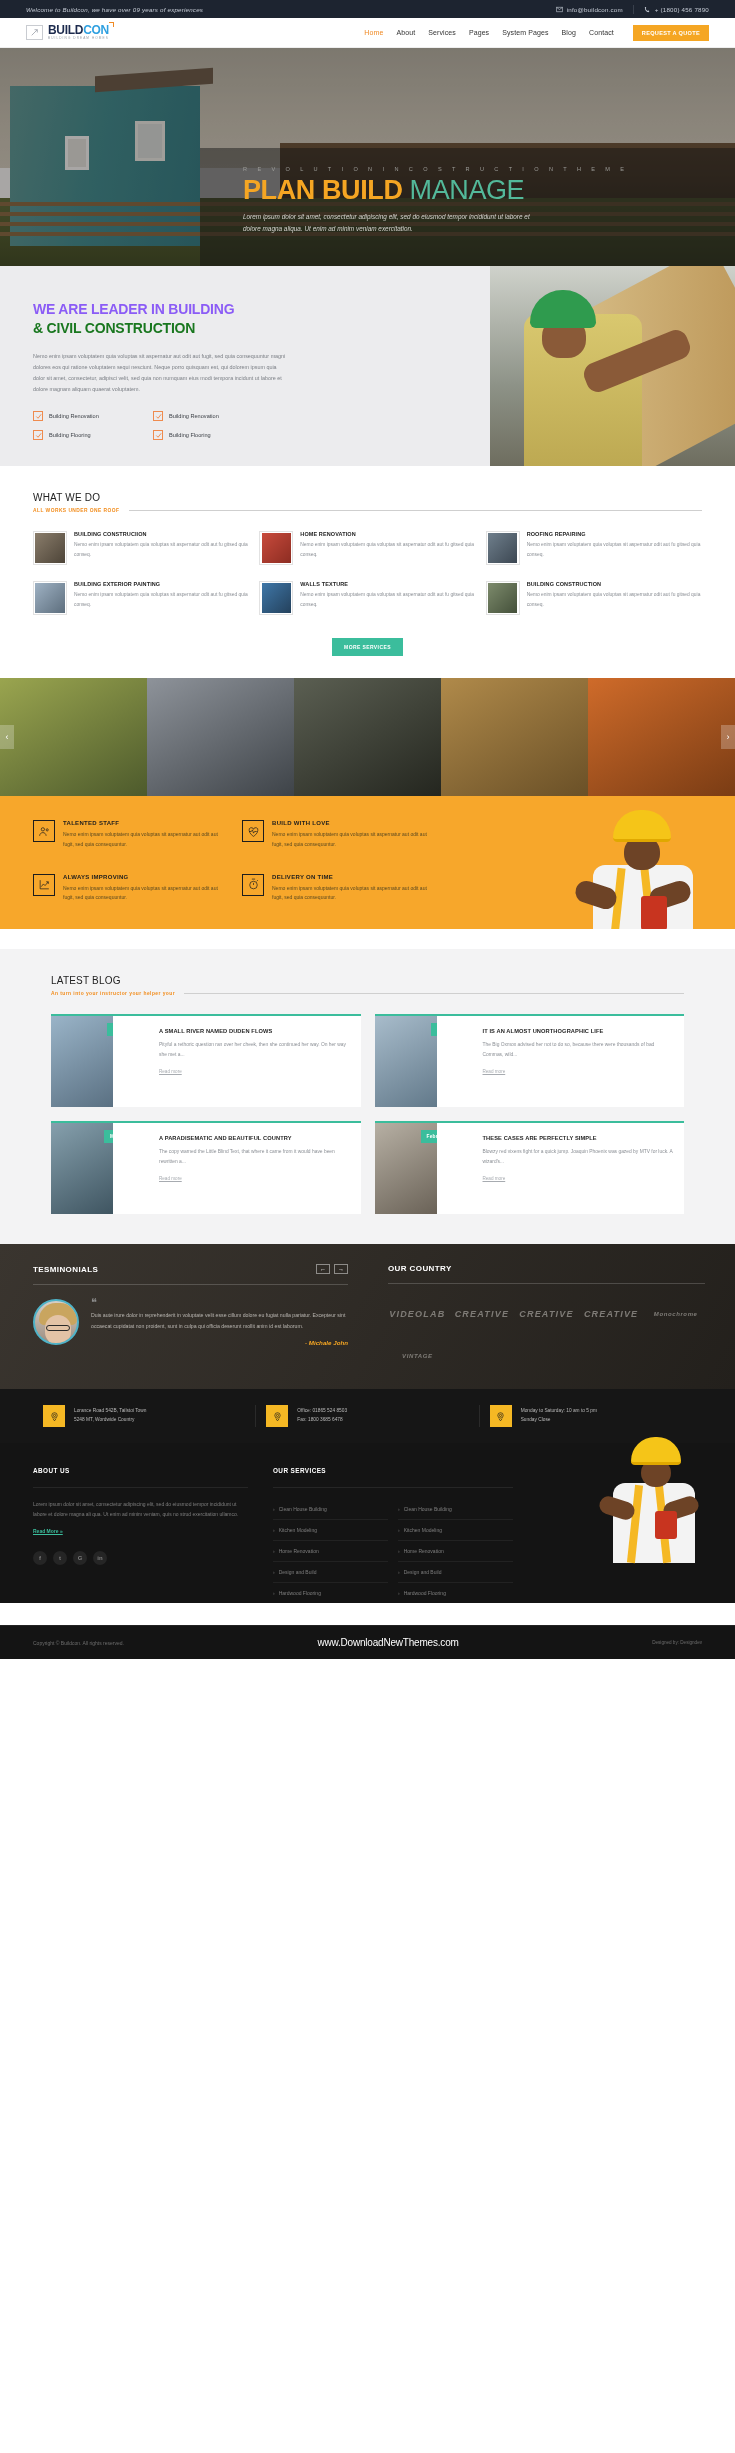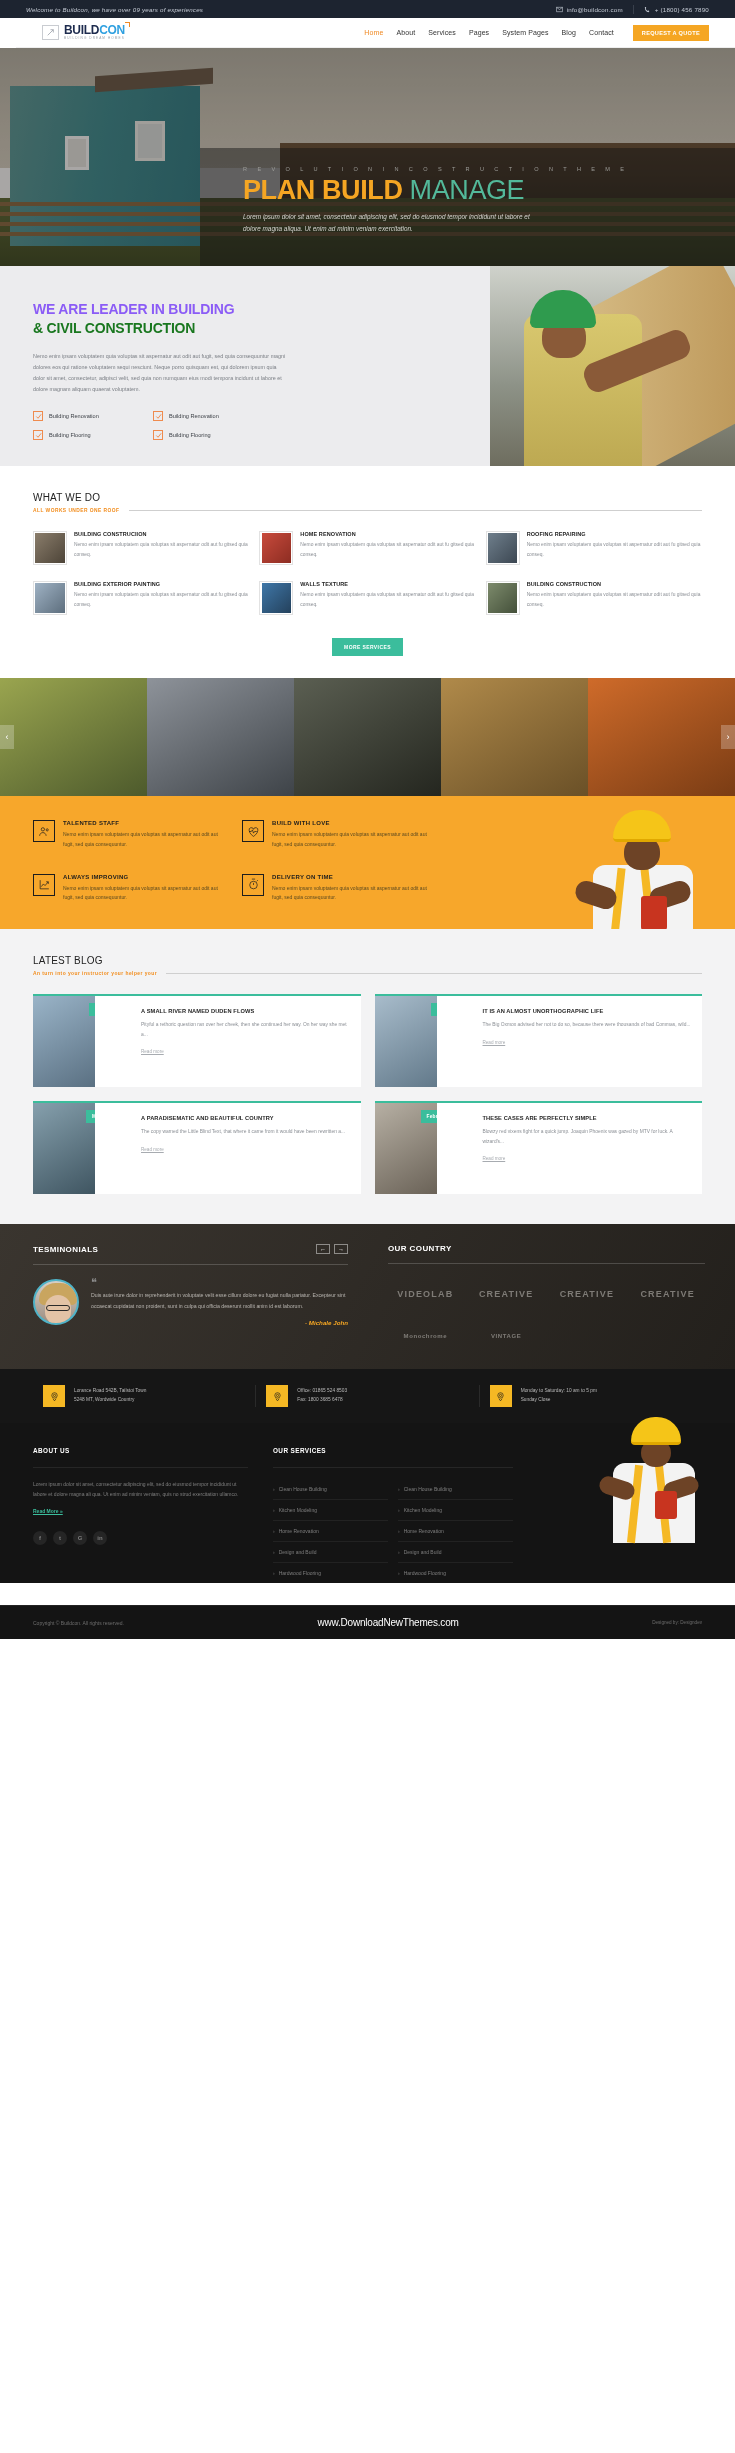--- a/index.html
+++ b/index.html
@@ -17,21 +17,21 @@
     font-size:6.2px; font-style:italic; letter-spacing:.2px;
   }
   .topbar .right { margin-left:auto; display:flex; align-items:center; gap:10px; font-style:normal; }
   .topbar .sep { width:1px; height:9px; background:#39404c; }
   .topbar .ti { display:flex; align-items:center; gap:4px; }
   .topbar svg { width:7px; height:7px; fill:#c6ccd6; }
 
   
   .header {
     background:#fff; height:30px; display:flex; align-items:center;
-    padding:4px 26px; border-bottom:1px solid #eee;margin-left:16px;
+    padding:4px 26px; border-bottom:1px solid #eee;
   }
   .logo { display:flex; align-items:center; gap:5px; }
   .logo-mark {
     width:17px; height:15px; border:1.3px solid #c9ccd1;
     display:flex; align-items:center; justify-content:center;
   }
   .logo-mark svg { width:9px; height:9px; }
   .logo-txt { line-height:1; position:relative; }
   .logo-txt .l1 { font-size:12px; font-weight:bold; letter-spacing:-.3px; }
   .logo-txt .l1 .b { color:#1d2b4e; }
@@ -149,21 +149,21 @@
     background:#6d4326; border-radius:16px; }
   .fm-body { position:absolute; left:26px; top:55px; width:100px; height:92px;
     background:#f3f3f3; border-radius:12px 12px 0 0; }
   .fm-strap1 { position:absolute; left:46px; top:58px; width:8px; height:88px; background:#f5b824; transform:rotate(6deg); }
   .fm-strap2 { position:absolute; left:78px; top:58px; width:8px; height:88px; background:#f5b824; transform:rotate(-6deg); }
   .fm-armL { position:absolute; left:8px; top:74px; width:42px; height:22px; background:#6d4326; border-radius:11px; transform:rotate(18deg); }
   .fm-armR { position:absolute; left:82px; top:74px; width:42px; height:22px; background:#6d4326; border-radius:11px; transform:rotate(-18deg); }
   .fm-tool { position:absolute; left:74px; top:86px; width:26px; height:34px; background:#c8341f; border-radius:3px; }
 
   
-  .blog { background:#f3f3f4; padding:26px 33px 30px; }
+  .blog { background:#f3f3f4; padding:26px 51px 30px;margin-top:20px; }
   .blog-grid { margin-top:18px; display:grid; grid-template-columns:1fr 1fr; gap:14px; }
   .bcard { background:#fff; display:flex; border-top:2px solid #3bbd9c; min-height:93px; }
   .bcard-img { width:62px; flex:0 0 62px; position:relative; overflow:hidden; }
   .bdate { position:absolute; right:-40px; top:7px; background:#3bbd9c; color:#fff;
     font-size:4.8px; font-weight:bold; padding:4px 6px; white-space:nowrap; letter-spacing:.2px; }
   .bcard-body { padding:11px 10px 8px 46px; }
   .bcard h4 { font-size:5.7px; font-weight:bold; color:#1f1f1f; line-height:1.45; letter-spacing:.1px; }
   .bcard p { font-size:4.9px; color:#8b8f95; line-height:1.95; margin-top:5px; }
   .bmore { font-size:4.6px; color:#a7abb0; margin-top:7px; display:inline-block; }
 
@@ -181,21 +181,21 @@
   .test-body { display:flex; gap:12px; margin-top:14px; }
   .avatar { width:46px; height:46px; flex:0 0 46px; border-radius:50%;
     background:linear-gradient(#d8cfc6,#9c8d80); border:2px solid #4fb3c8; overflow:hidden; position:relative; }
   .av-hair { position:absolute; left:4px; top:2px; width:38px; height:22px; background:#c9a55f; border-radius:19px 19px 6px 6px; }
   .av-face { position:absolute; left:10px; top:14px; width:26px; height:30px; background:#e3c3a6; border-radius:13px; }
   .av-glass { position:absolute; left:11px; top:24px; width:24px; height:6px; border:1px solid #2a2a2a; border-radius:3px; }
   .quote { flex:1; }
   .q-mark { color:#8d8d8d; font-size:11px; line-height:.6; }
   .quote p { font-size:5.2px; color:#b9b6b1; line-height:2.1; margin-top:4px; }
   .q-name { font-size:6.2px; font-style:italic; font-weight:bold; color:#f5a623; text-align:right; margin-top:8px; }
-  .client-grid { margin-top:14px; display:grid; grid-template-columns:repeat(4,1fr); gap:10px 6px; }
+  .client-grid { margin-top:14px; display:grid; grid-template-columns:repeat(5,1fr); gap:10px 6px;font-style:italic; }
   .client-logo { height:32px; display:flex; align-items:center; justify-content:center;
     color:#8d8a85; font-size:9px; letter-spacing:1.2px; font-weight:bold; opacity:.85; }
   .client-logo.small { font-size:6px; letter-spacing:.6px; }
 
   
   .contact { background:#161616; padding:16px 33px; display:flex; gap:0; }
   .ci { flex:1; display:flex; align-items:center; gap:9px; padding:0 10px;
     border-right:1px solid #2a2a2a; }
   .ci:last-child { border-right:none; }
   .ci-ic { width:22px; height:22px; flex:0 0 22px; background:#f5b824;

